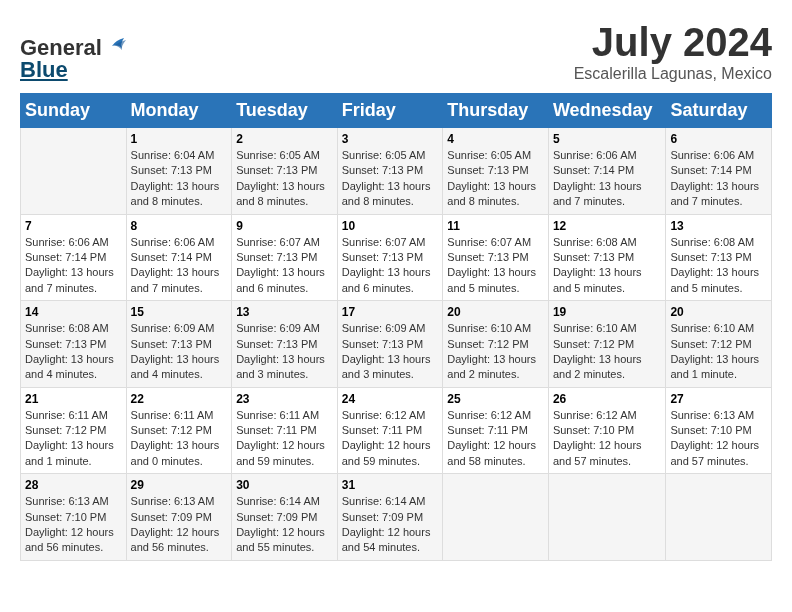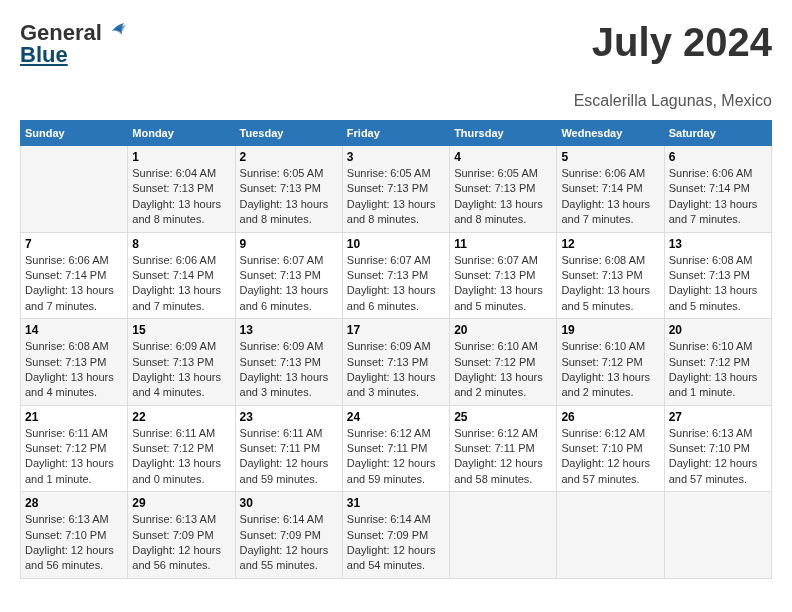--- a/index.html
+++ b/index.html
@@ -6,54 +6,53 @@
     body {
       font-family: Arial, sans-serif;
       background: #fff;
       width: 792px;
       min-height: 612px;
       padding: 20px;
     }
     .header-area {
       display: flex;
       justify-content: space-between;
-      align-items: flex-start;
+      align-items: flex-end;
       margin-bottom: 10px;
     }
     .logo {
       display: flex;
       flex-direction: column;
       align-items: flex-start;
     }
     .title-area {
       text-align: right;
     }
     .main-title {
       font-size: 40px;
       font-weight: bold;
       color: #333;
     }
     .subtitle {
       font-size: 16px;
       color: #555;
-      margin-top: 27px;
     }
     table {
       width: 100%;
       border-collapse: collapse;
       font-size: 11px;
     }
     thead tr {
       background-color: #2a74b8;
       color: white;
     }
     thead th {
       padding: 6px 4px;
       text-align: left;
-      font-size: 11px;
+      font-size: 18px;
       font-weight: bold;
       border: 1px solid #2a74b8;
     }
     tbody tr {
       vertical-align: top;
       border-bottom: 1px solid #ccc;
     }
     tbody tr:nth-child(odd) { background-color: #f5f5f5; }
     tbody tr:nth-child(even) { background-color: #ffffff; }
     tbody td {

